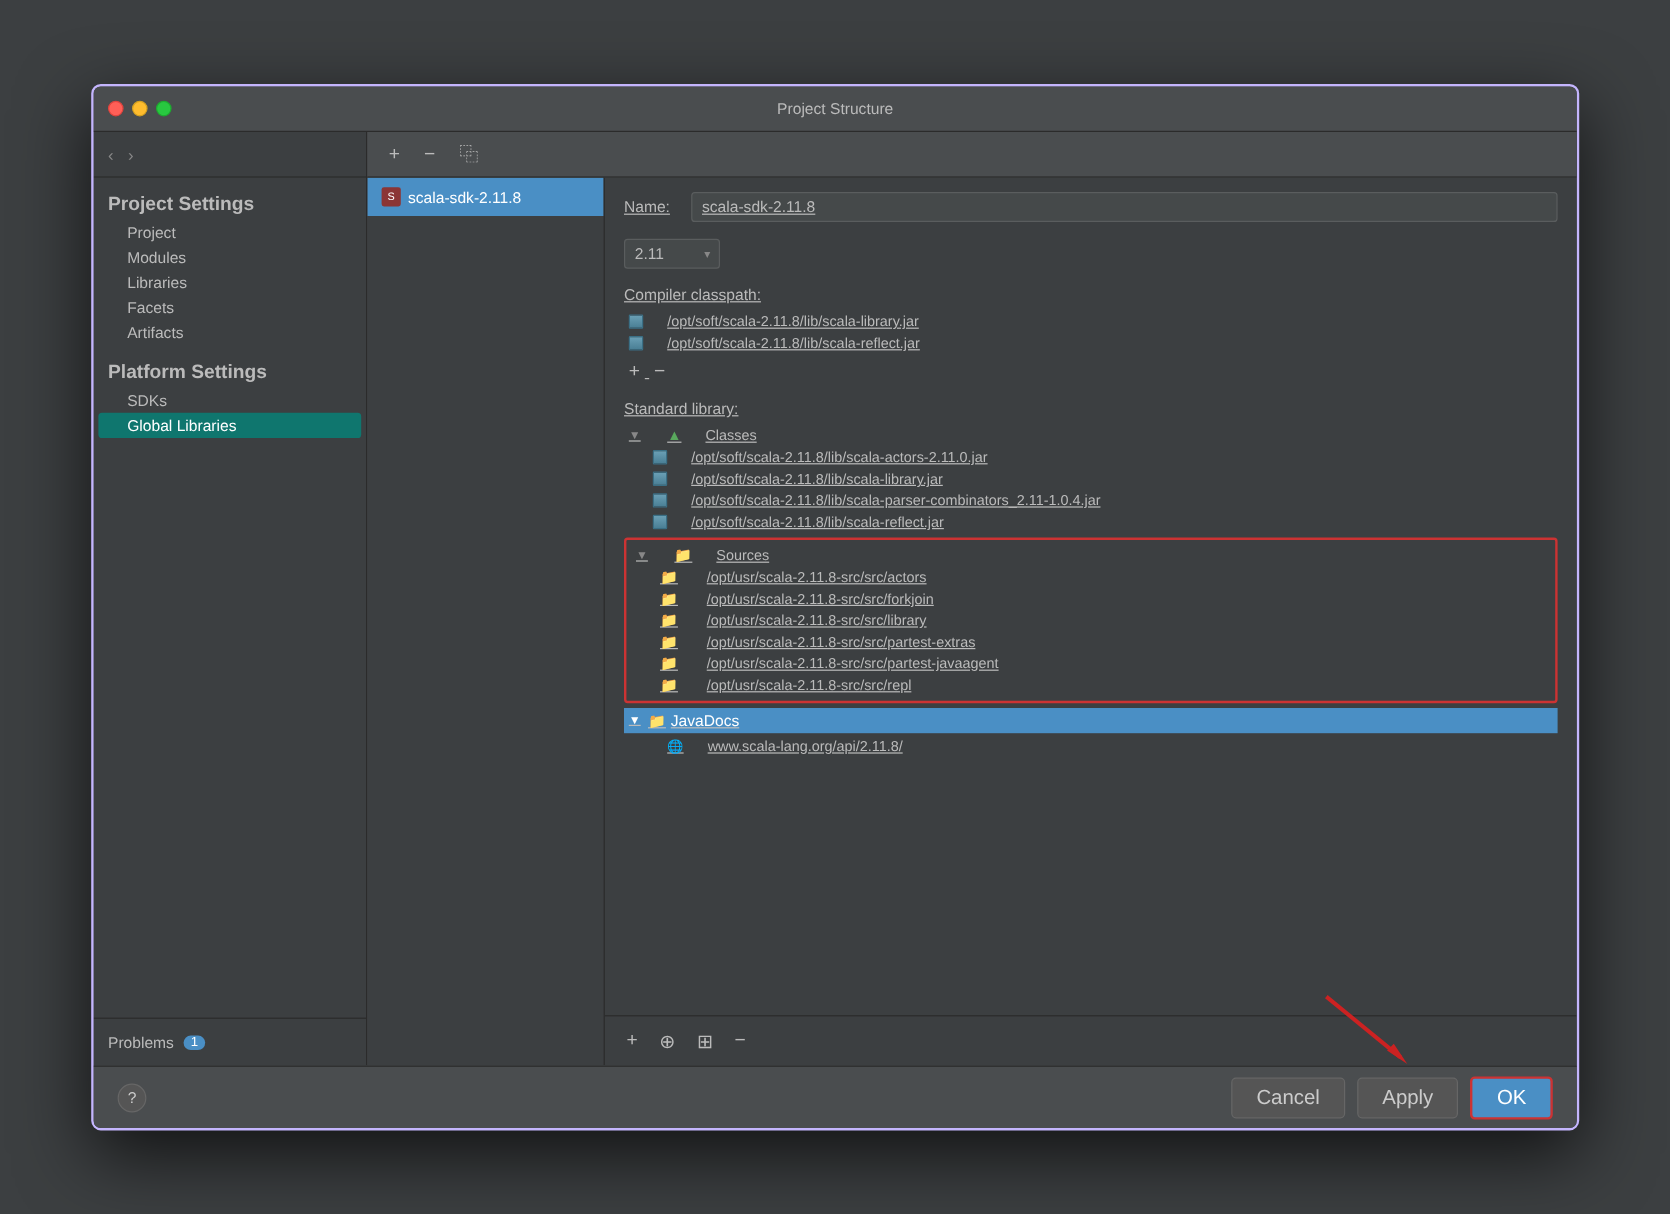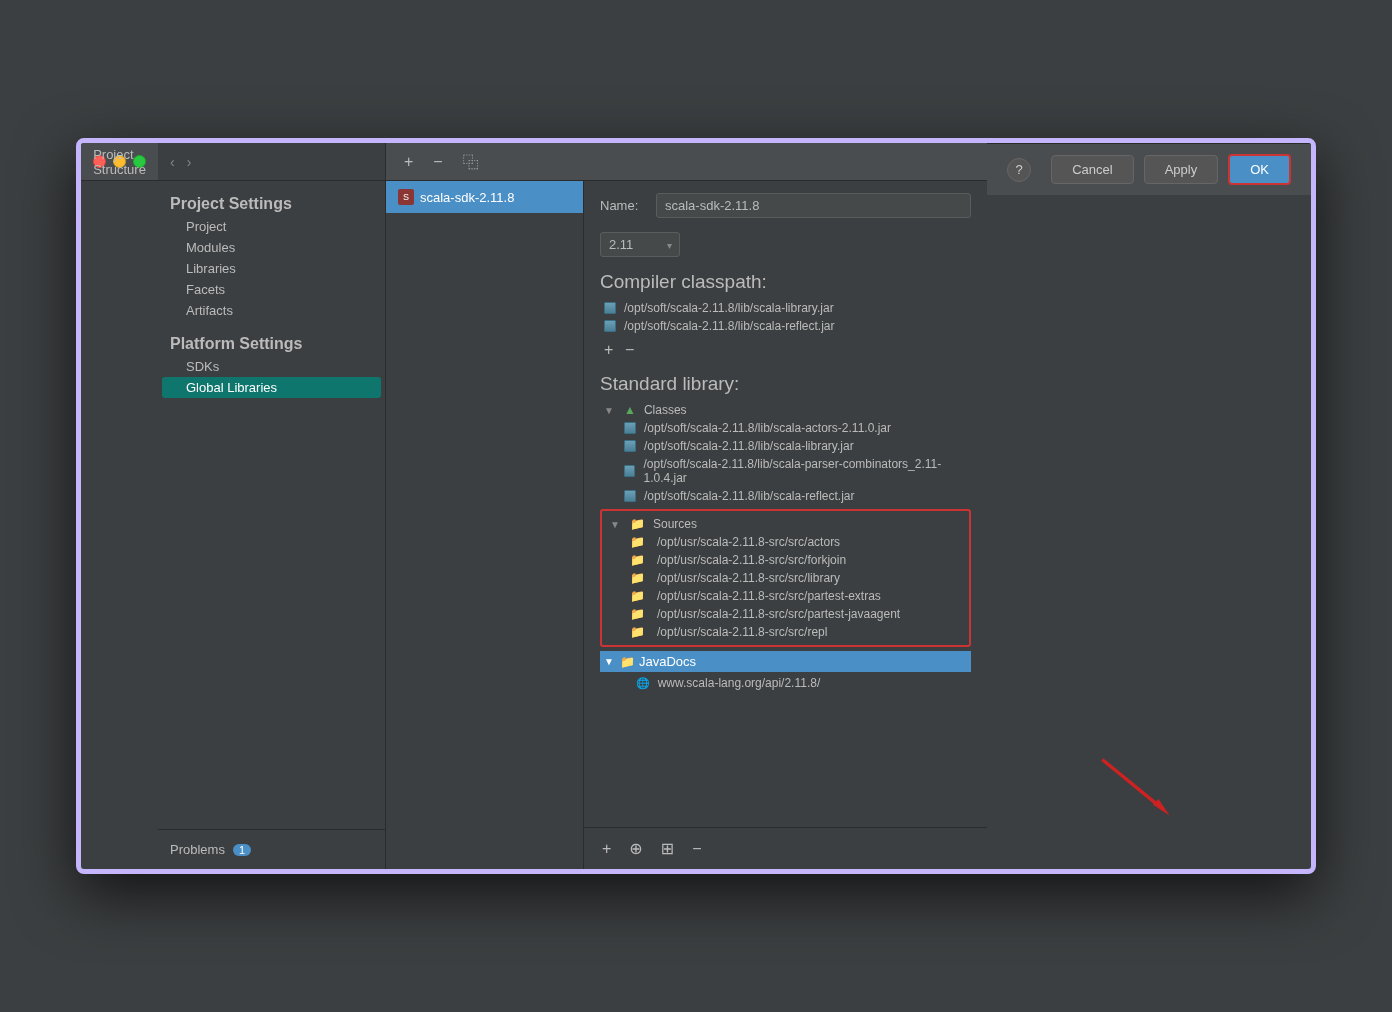--- a/index.html
+++ b/index.html
@@ -8,28 +8,28 @@
       font-family: -apple-system, 'Helvetica Neue', Arial, sans-serif;
       font-size: 13px;
       color: #bbbbbb;
       display: flex;
       justify-content: center;
       align-items: center;
       min-height: 100vh;
     }
     .window {
       width: 1240px;
-      height: 736px;
+      height: 872px;
       background: #3c3f41;
       border-radius: 8px;
       box-shadow: 0 20px 60px rgba(0,0,0,0.7);
       overflow: hidden;
       display: flex;
-      flex-direction: row;
-      border: 5px solid #c4b5fd;
+      flex-direction: column;
+      border: 2px solid #c4b5fd;
     }
     .titlebar {
       height: 38px;
       background: #4a4d4f;
       display: flex;
       align-items: center;
       padding: 0 12px;
       position: relative;
       border-bottom: 1px solid #2b2b2b;
       flex-shrink: 0;
@@ -181,20 +181,21 @@
     .detail-panel {
       flex: 1;
       display: flex;
       flex-direction: column;
       overflow: hidden;
     }
     .detail-content {
       flex: 1;
       overflow-y: auto;
       padding: 12px 16px;
+      text-decoration: underline;
     }
     .name-row {
       display: flex;
       align-items: center;
       gap: 12px;
       margin-bottom: 14px;
     }
     .name-label {
       color: #bbbbbb;
       min-width: 44px;
@@ -236,29 +237,29 @@
       right: 8px;
       top: 50%;
       transform: translateY(-50%);
       color: #888;
       pointer-events: none;
       font-size: 10px;
     }
     .section-label {
       color: #bbbbbb;
       margin-bottom: 6px;
-      font-size: 19px;
+      font-size: 13px;
     }
     .classpath-section {
       margin-bottom: 12px;
     }
     .tree-item {
       display: flex;
       align-items: center;
-      gap: 8px;
+      gap: 20px;
       padding: 2px 4px;
       font-size: 12px;
       color: #bbbbbb;
     }
     .tree-toggle {
       cursor: pointer;
       font-size: 10px;
       color: #888;
       width: 12px;
     }
@@ -327,21 +328,21 @@
       align-items: center;
       justify-content: flex-end;
       padding: 0 20px;
       gap: 10px;
       flex-shrink: 0;
     }
     .footer-btn {
       padding: 6px 20px;
       border-radius: 4px;
       cursor: pointer;
-      font-size: 13px;
+      font-size: 17px;
       border: 1px solid #666;
       background: #555;
       color: #ccc;
     }
     .footer-btn.primary {
       background: #4a8fc5;
       border-color: #3a7fb5;
       color: white;
     }
     .footer-btn.ok-highlighted {

